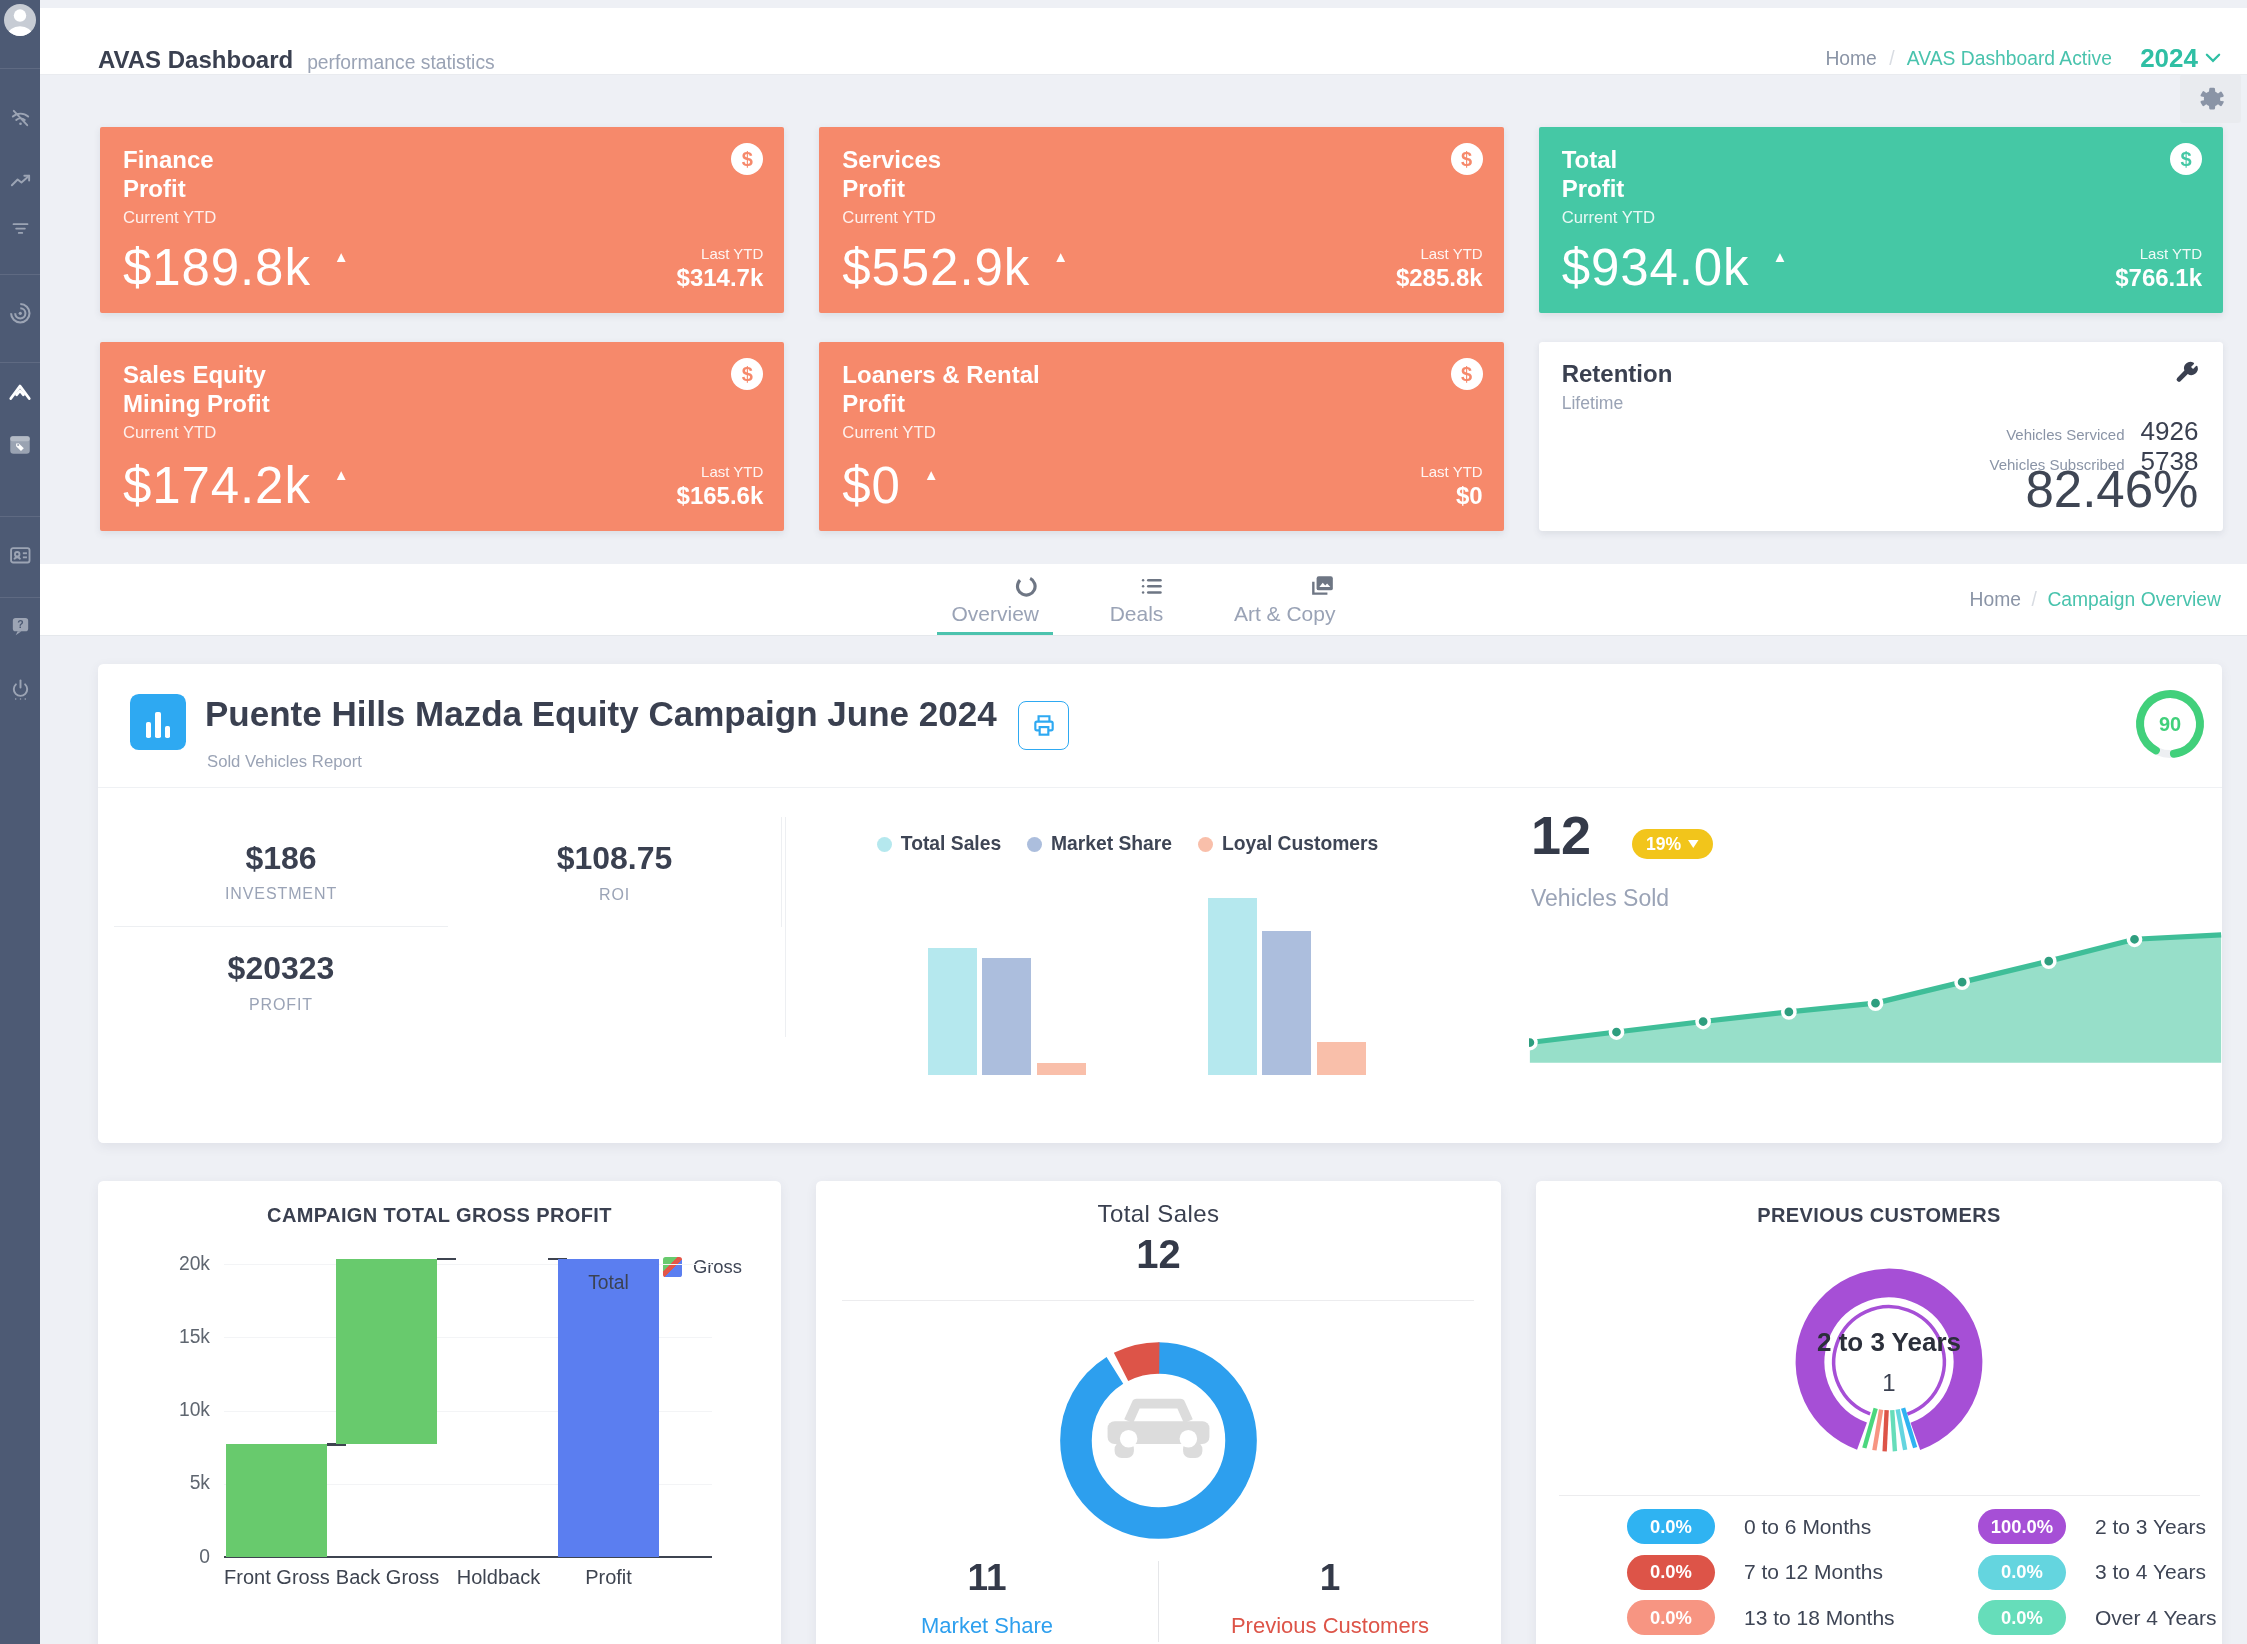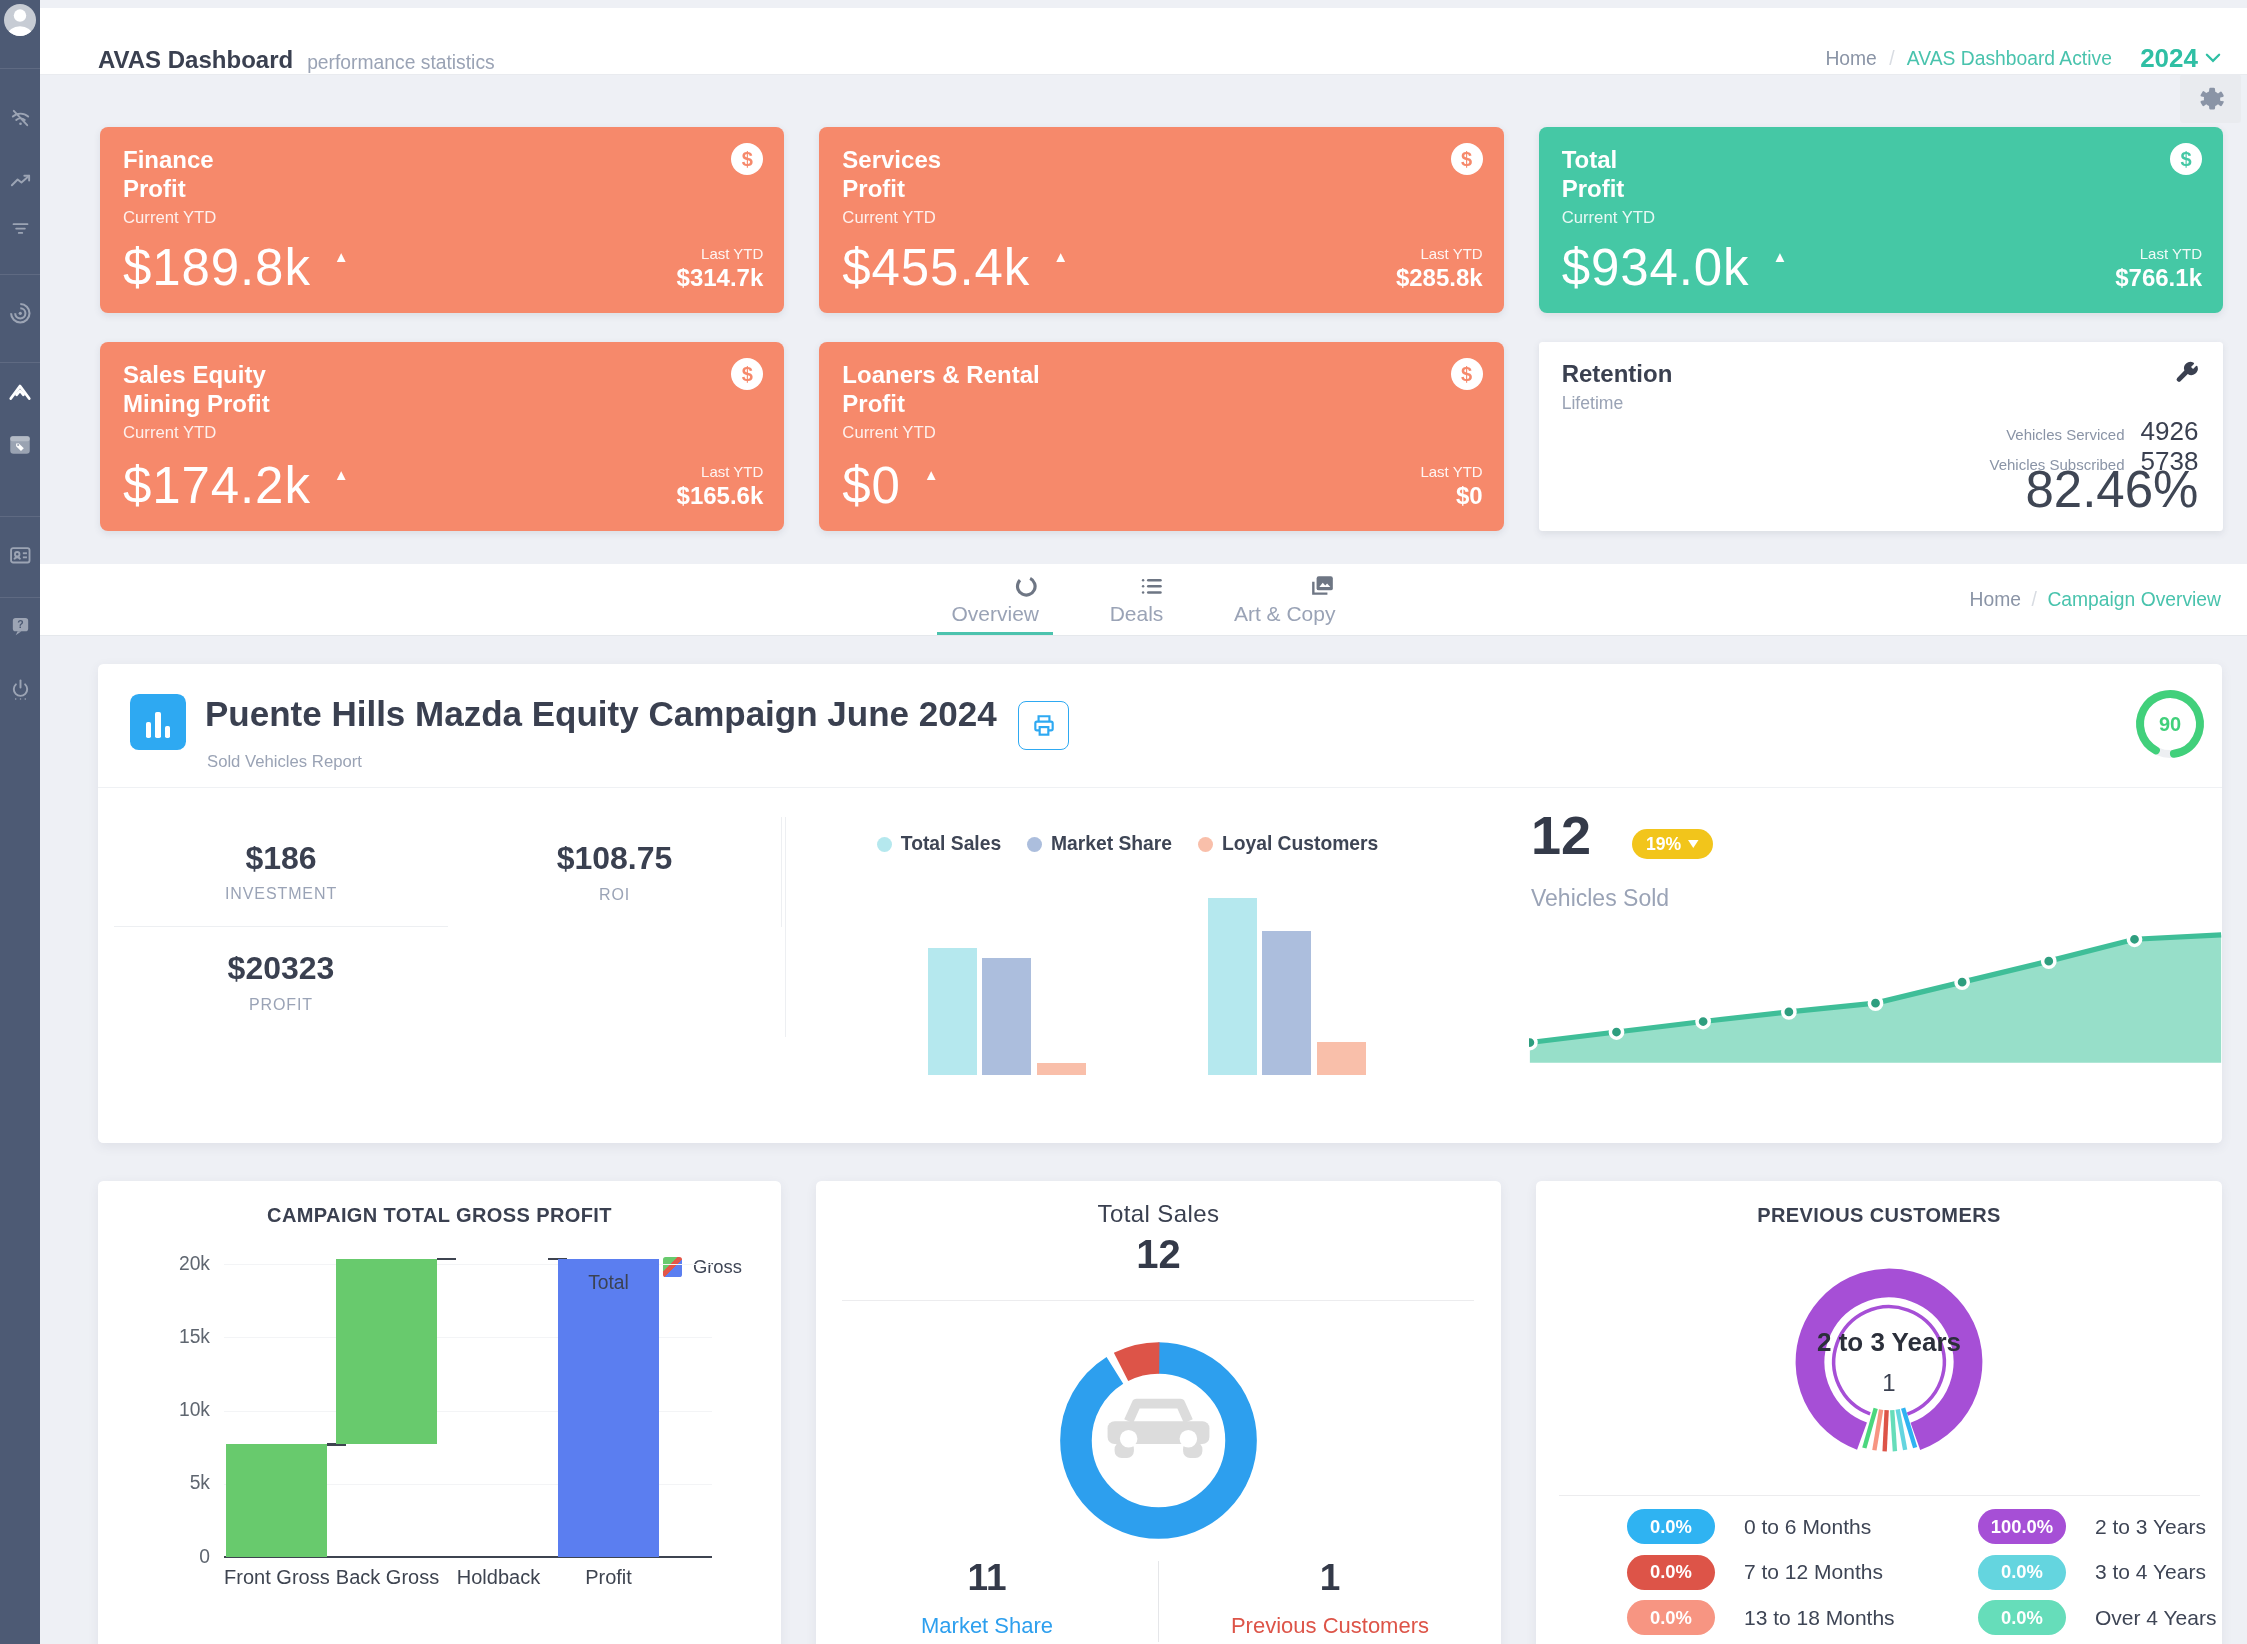--- a/index.html
+++ b/index.html
@@ -20,21 +20,21 @@
   .tb-right{margin-left:auto;margin-right:26px;display:flex;align-items:center;gap:12.3px;}
   .crumb-home{font-size:19.3px;color:#8A94A6;}
   .crumb-sep{font-size:19.3px;color:#D8DCE2;}
   .crumb-active{font-size:19.3px;color:#49C3AD;}
   .year{font-size:26px;font-weight:bold;color:#2FBFA4;margin-left:16px;display:flex;align-items:center;gap:7px;}
   .gear-box{left:2180px;top:74px;width:61px;height:49px;background:#E9EBEF;border-radius:3.5px;
             display:flex;align-items:center;justify-content:center;}
   
   .kpi-grid{left:100px;top:127px;width:2123px;display:grid;grid-template-columns:1fr 1fr 1fr;
             grid-template-rows:186px 189px;gap:29px 35px;}
-  .kpi{position:relative;border-radius:8px;color:#fff;box-shadow:0 2.6px 7px rgba(60,70,90,.10);}
+  .kpi{position:relative;border-radius:2px;color:#fff;box-shadow:0 2.6px 7px rgba(60,70,90,.10);}
   .kpi.salmon{background:#F6896B;}
   .kpi.green{background:#45C8A5;}
   .kpi-t{position:absolute;left:23px;top:17.6px;font-size:24px;font-weight:bold;line-height:1.22;}
   .kpi-p{position:absolute;left:23px;top:81px;font-size:16.7px;opacity:.88;}
   .kpi-v{position:absolute;left:23px;bottom:16px;font-size:51px;font-weight:400;letter-spacing:0.9px;}
   .kpi-up{font-size:15px;vertical-align:23px;margin-left:23px;}
   .kpi-last{position:absolute;right:21px;bottom:21px;text-align:right;}
   .kpi-last .l1{font-size:15px;opacity:.92;}
   .kpi-last .l2{font-size:24px;font-weight:bold;margin-top:1.8px;}
   .kpi-dollar{position:absolute;right:21px;top:16px;width:32px;height:32px;border-radius:50%;background:#fff;
@@ -240,21 +240,21 @@
       <div class="kpi-v"><span>$189.8k</span><span class="kpi-up">▲</span></div>
       <div class="kpi-last">
           <div class="l1">Last YTD</div>
           <div class="l2">$314.7k</div>
         </div>
       <div class="kpi-dollar">$</div>
     </div>
     <div class="kpi salmon">
       <div class="kpi-t"><span>Services</span><br><span>Profit</span></div>
       <div class="kpi-p">Current YTD</div>
-      <div class="kpi-v"><span>$455.4k</span><span class="kpi-up">▲</span></div>
+      <div class="kpi-v"><span>$552.9k</span><span class="kpi-up">▲</span></div>
       <div class="kpi-last">
           <div class="l1">Last YTD</div>
           <div class="l2">$285.8k</div>
         </div>
       <div class="kpi-dollar">$</div>
     </div>
     <div class="kpi green">
       <div class="kpi-t"><span>Total</span><br><span>Profit</span></div>
       <div class="kpi-p">Current YTD</div>
       <div class="kpi-v"><span>$934.0k</span><span class="kpi-up">▲</span></div>

